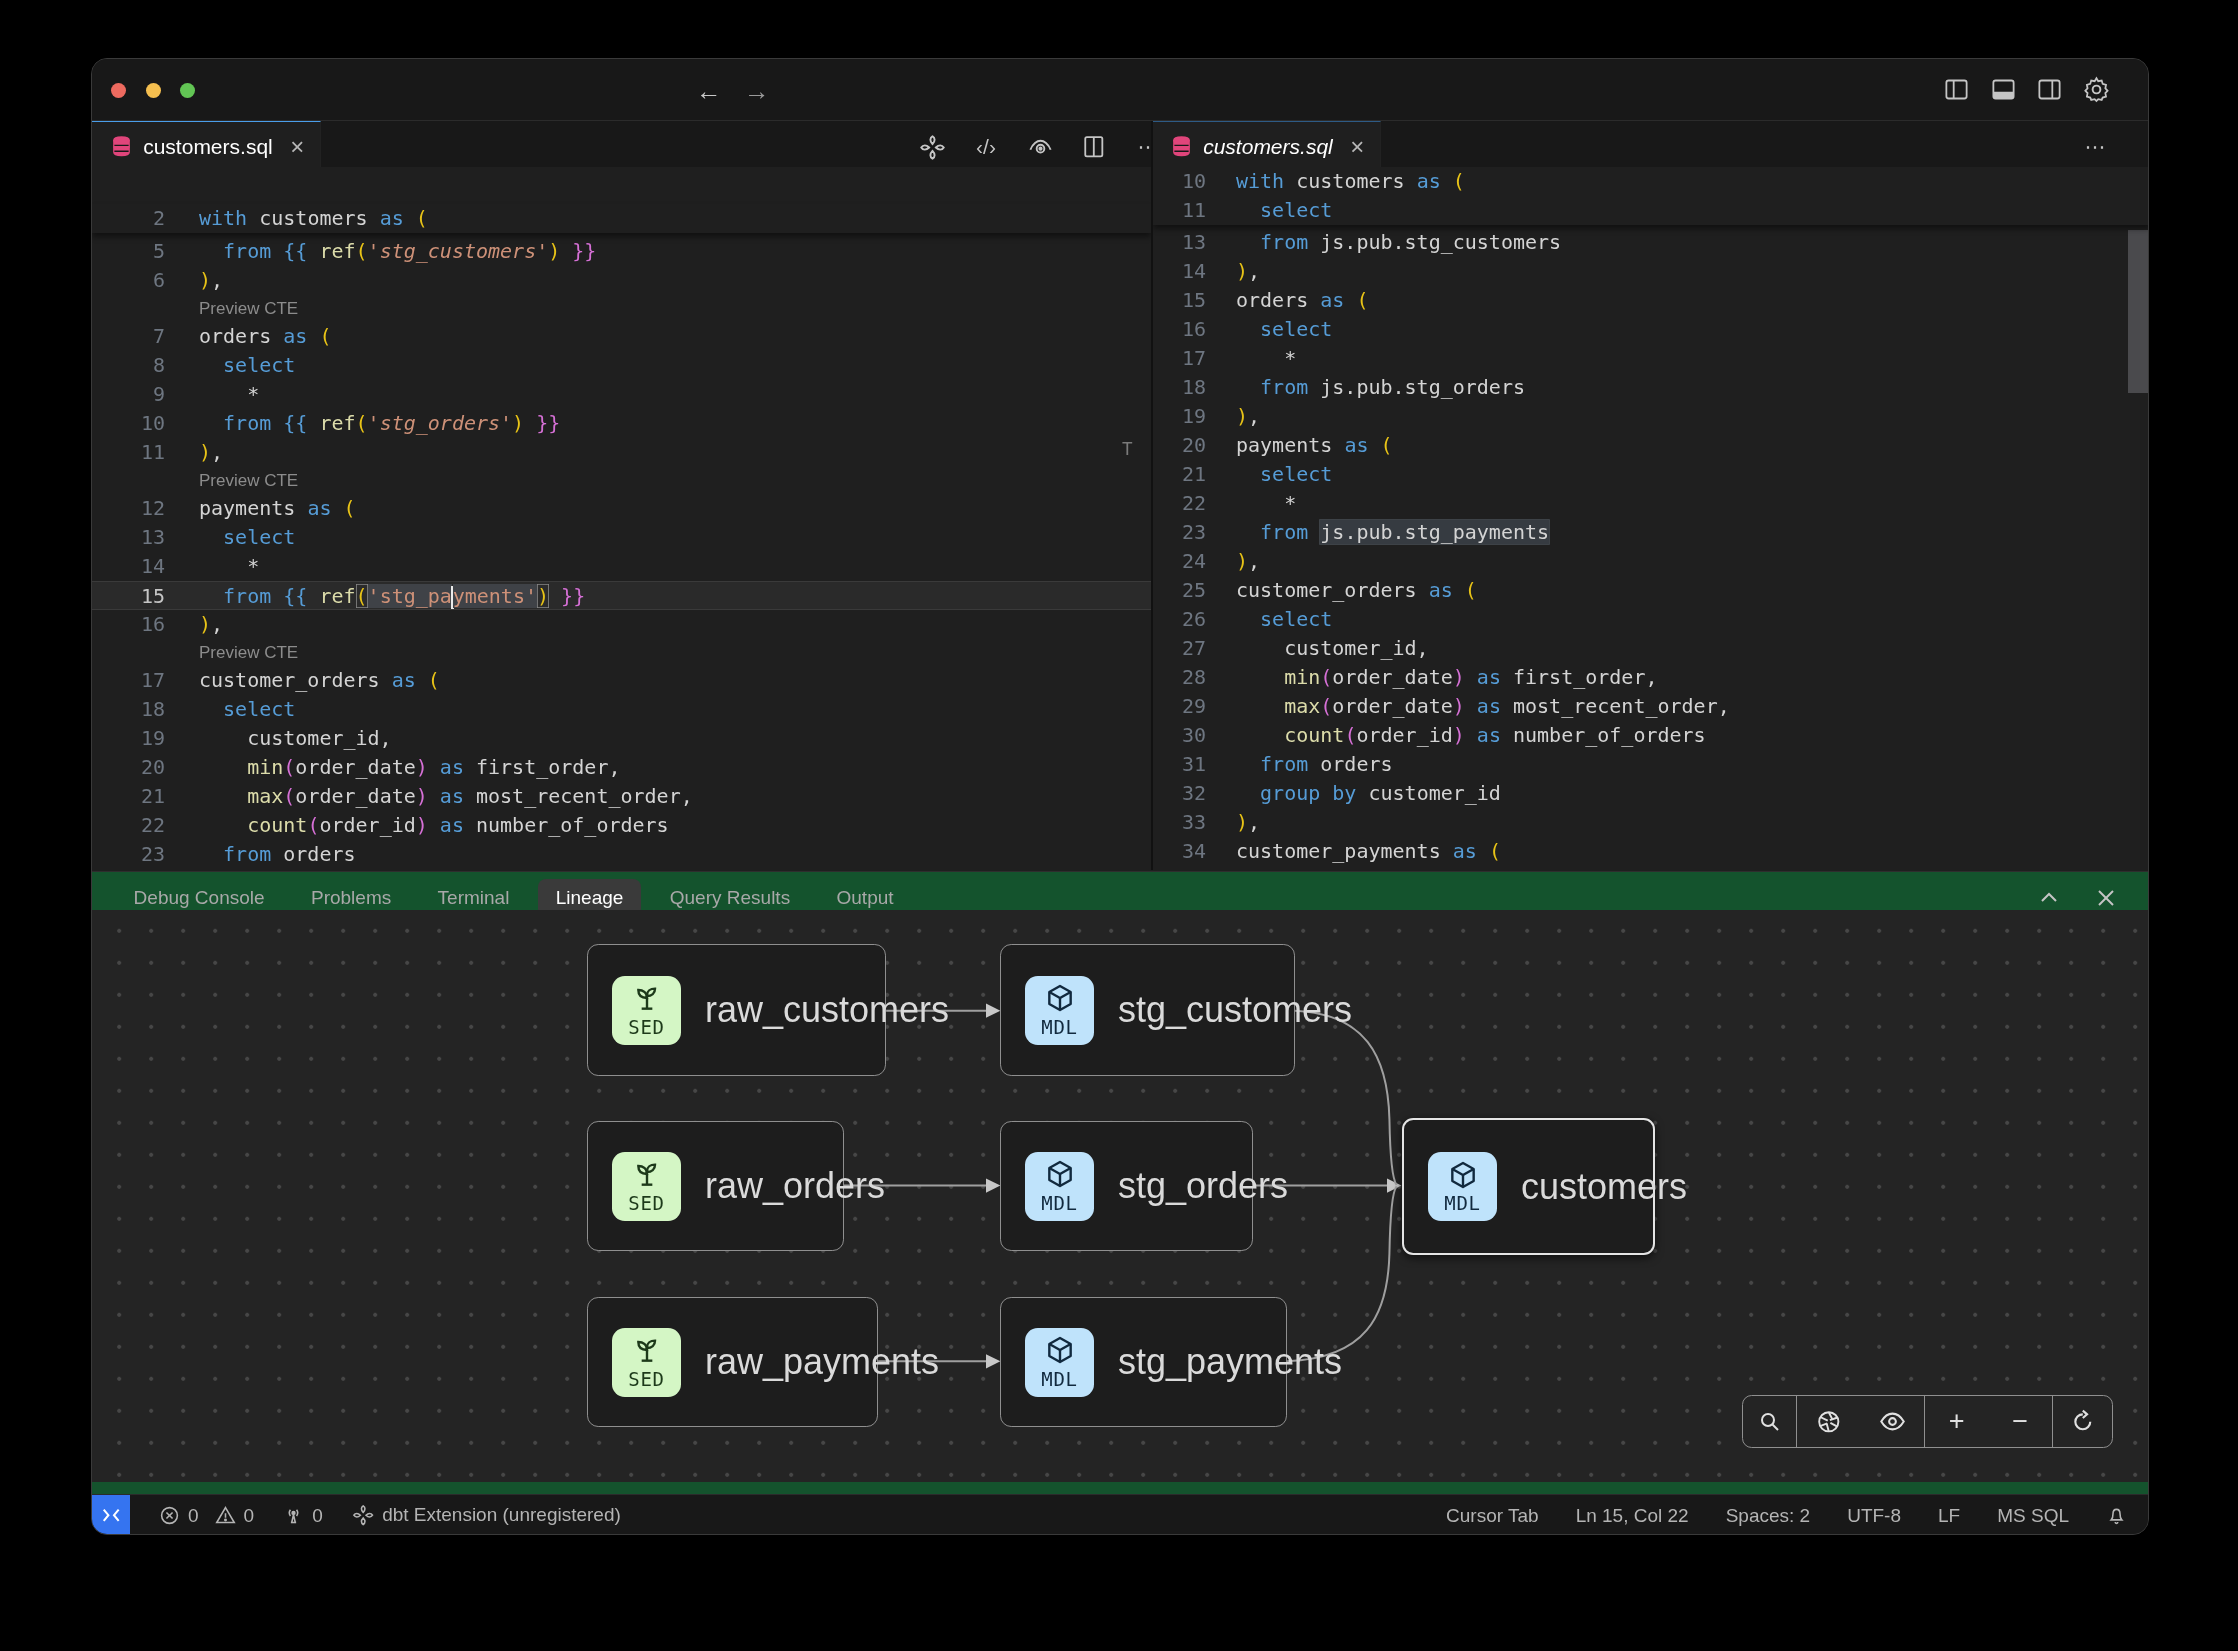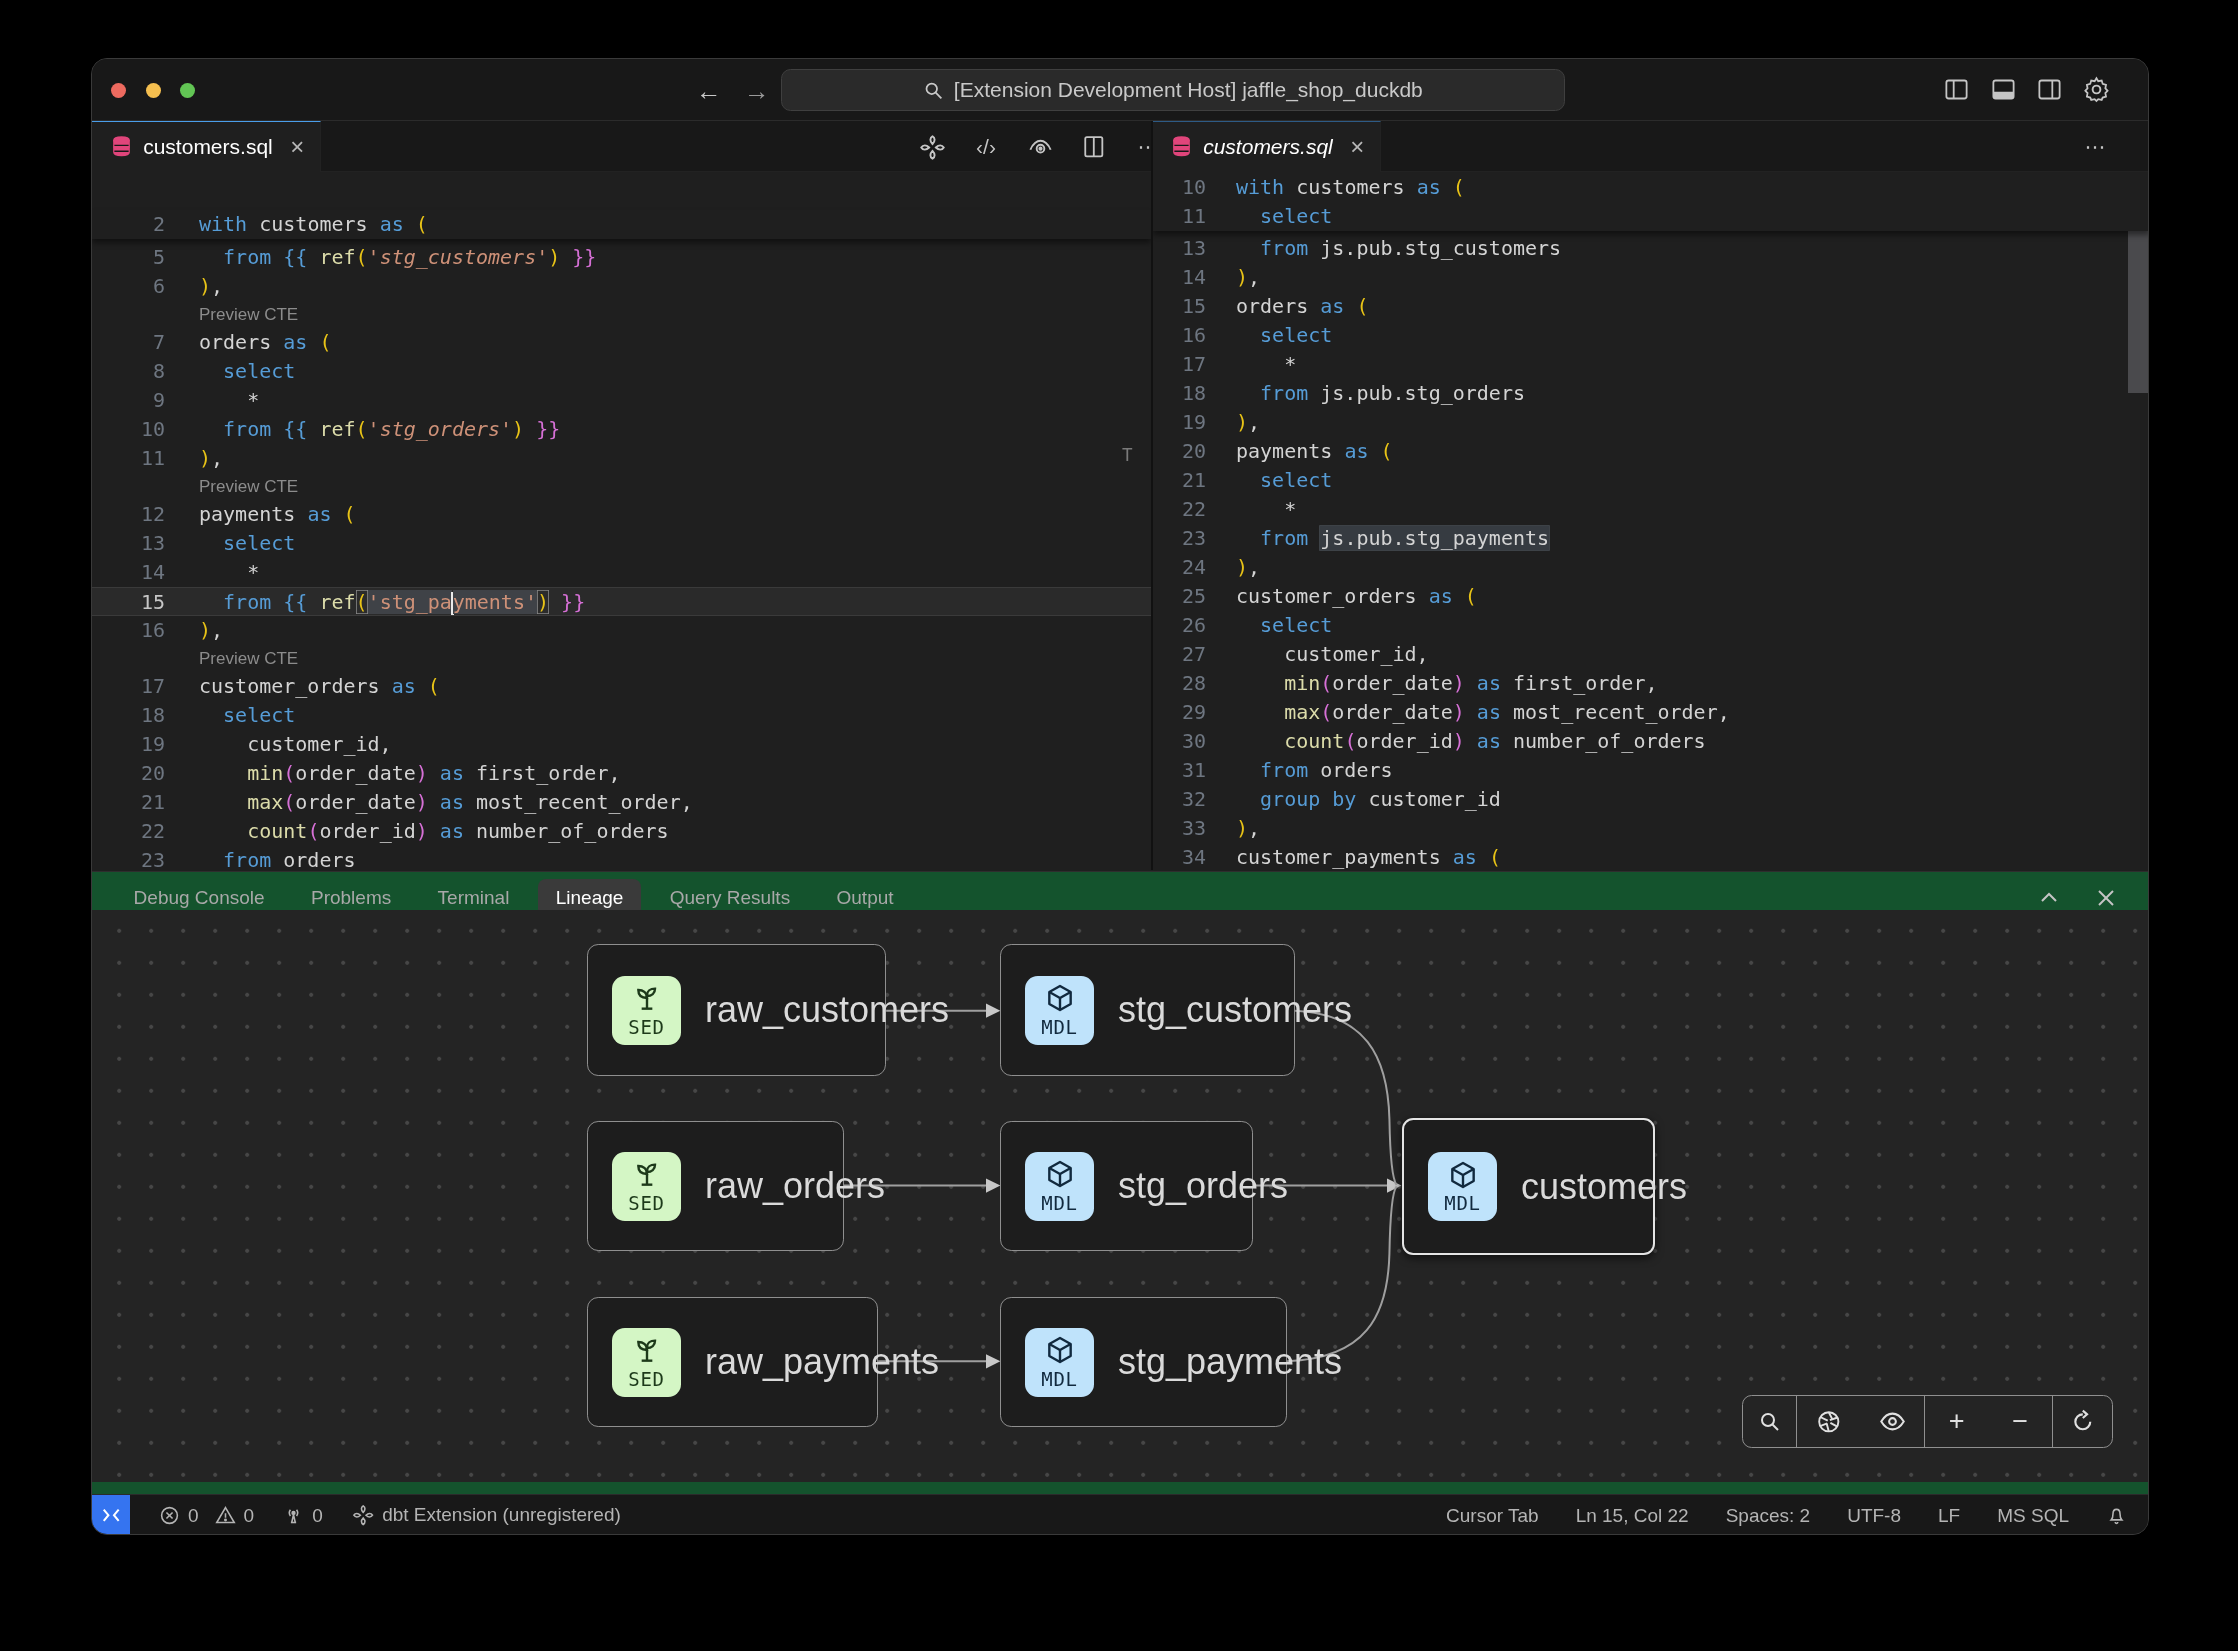--- a/index.html
+++ b/index.html
@@ -36,21 +36,21 @@
   #tab-right-actions { position:absolute; top:11.2px; left:1988px; color:#c5c5c5; }
   .ea { width:30px; height:30px; display:flex; align-items:center; justify-content:center; font-size:21px; }
   #group-divider { position:absolute; left:1059px; top:62px; width:1.6px; height:749px; background:#111; }
 
   
   #breadcrumb { position:absolute; left:24px; top:118px; height:34px; display:flex; gap:9.6px;
                 align-items:center; color:#9d9d9d; font-size:19px; }
   #breadcrumb .sep { color:#6e6e6e; font-size:21px; }
 
   
-  .editor { position:absolute; top:114px; height:698px; overflow:hidden; background:#1f1f1f; }
+  .editor { position:absolute; top:108px; height:698px; overflow:hidden; background:#1f1f1f; }
   #editor-left  { left:0; width:1059px; }
   #editor-right { left:1061px; width:997px; }
   .rows { position:absolute; left:0; width:100%; }
   #editor-left  .rows { top:70px; }
   #editor-right .rows { top:61px; }
   .sticky { position:absolute; left:0; width:100%; background:#1f1f1f; z-index:4;
             box-shadow:0 4px 5.6px rgba(0,0,0,.45); }
   #editor-left  .sticky { top:37px; }
   #editor-right .sticky { top:0px; }
   .row { position:relative; height:29px; line-height:29px; white-space:pre;
@@ -119,29 +119,20 @@
 
 <div id="window">
 
   <div id="titlebar">
     <div class="tl" style="left:19px;  background:#ed6a5f;"></div>
     <div class="tl" style="left:54px;  background:#f5bf4f;"></div>
     <div class="tl" style="left:88px; background:#62c554;"></div>
     <div id="nav-arrows">
       <span>←</span>
       <span class="fwd">→</span>
-    </div>
-    <div id="searchbox">
-      <span>
-        <svg width="21" height="21" viewBox="0 0 24 24" fill="none" stroke="#c9c9c9" stroke-width="2">
-          <circle cx="10" cy="10" r="6"></circle>
-            <line x1="14.5" y1="14.5" x2="21" y2="21"></line>
-        </svg>
-      </span>
-      <span>[Extension Development Host] jaffle_shop_duckdb</span>
     </div>
     <div id="titlebar-actions">
       <span class="tb-icon">
         <svg width="27" height="27" viewBox="0 0 24 24" fill="none" stroke="#c5c5c5" stroke-width="1.6">
           <rect x="3" y="4" width="18" height="16" rx="2"></rect>
             <line x1="9.5" y1="4" x2="9.5" y2="20"></line>
         </svg>
       </span>
       <span class="tb-icon">
         <svg width="27" height="27" viewBox="0 0 24 24" fill="none" stroke="#c5c5c5" stroke-width="1.6">

